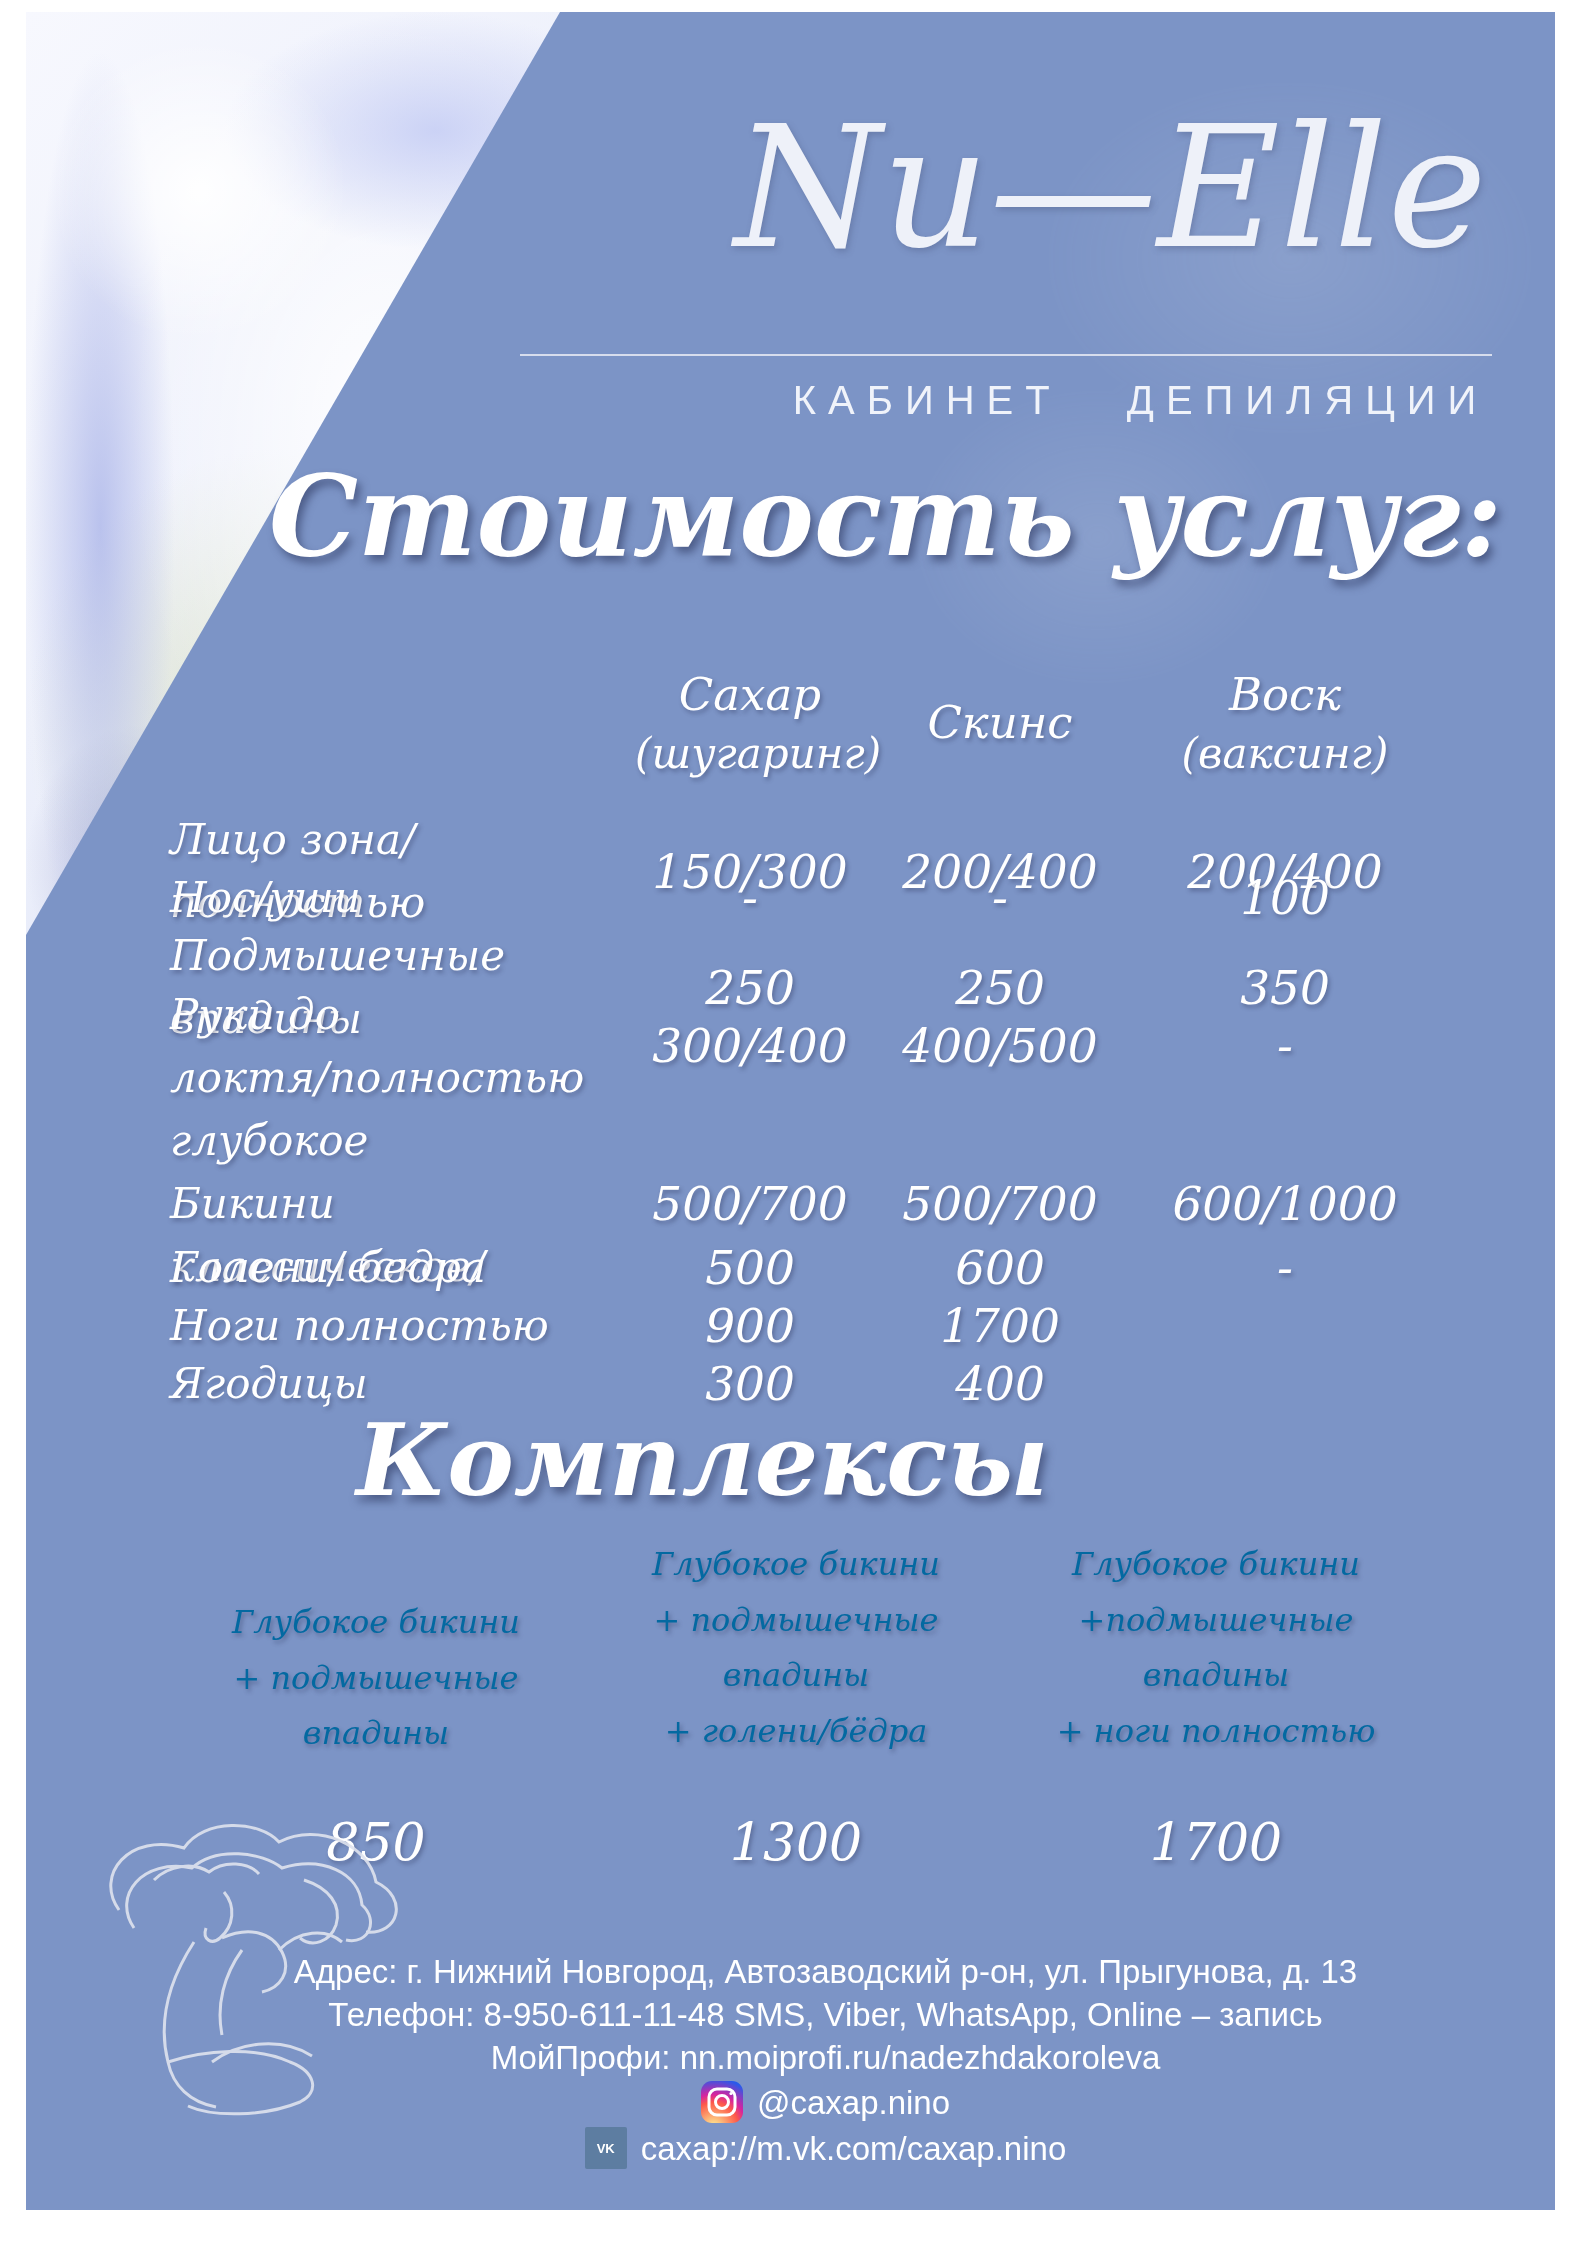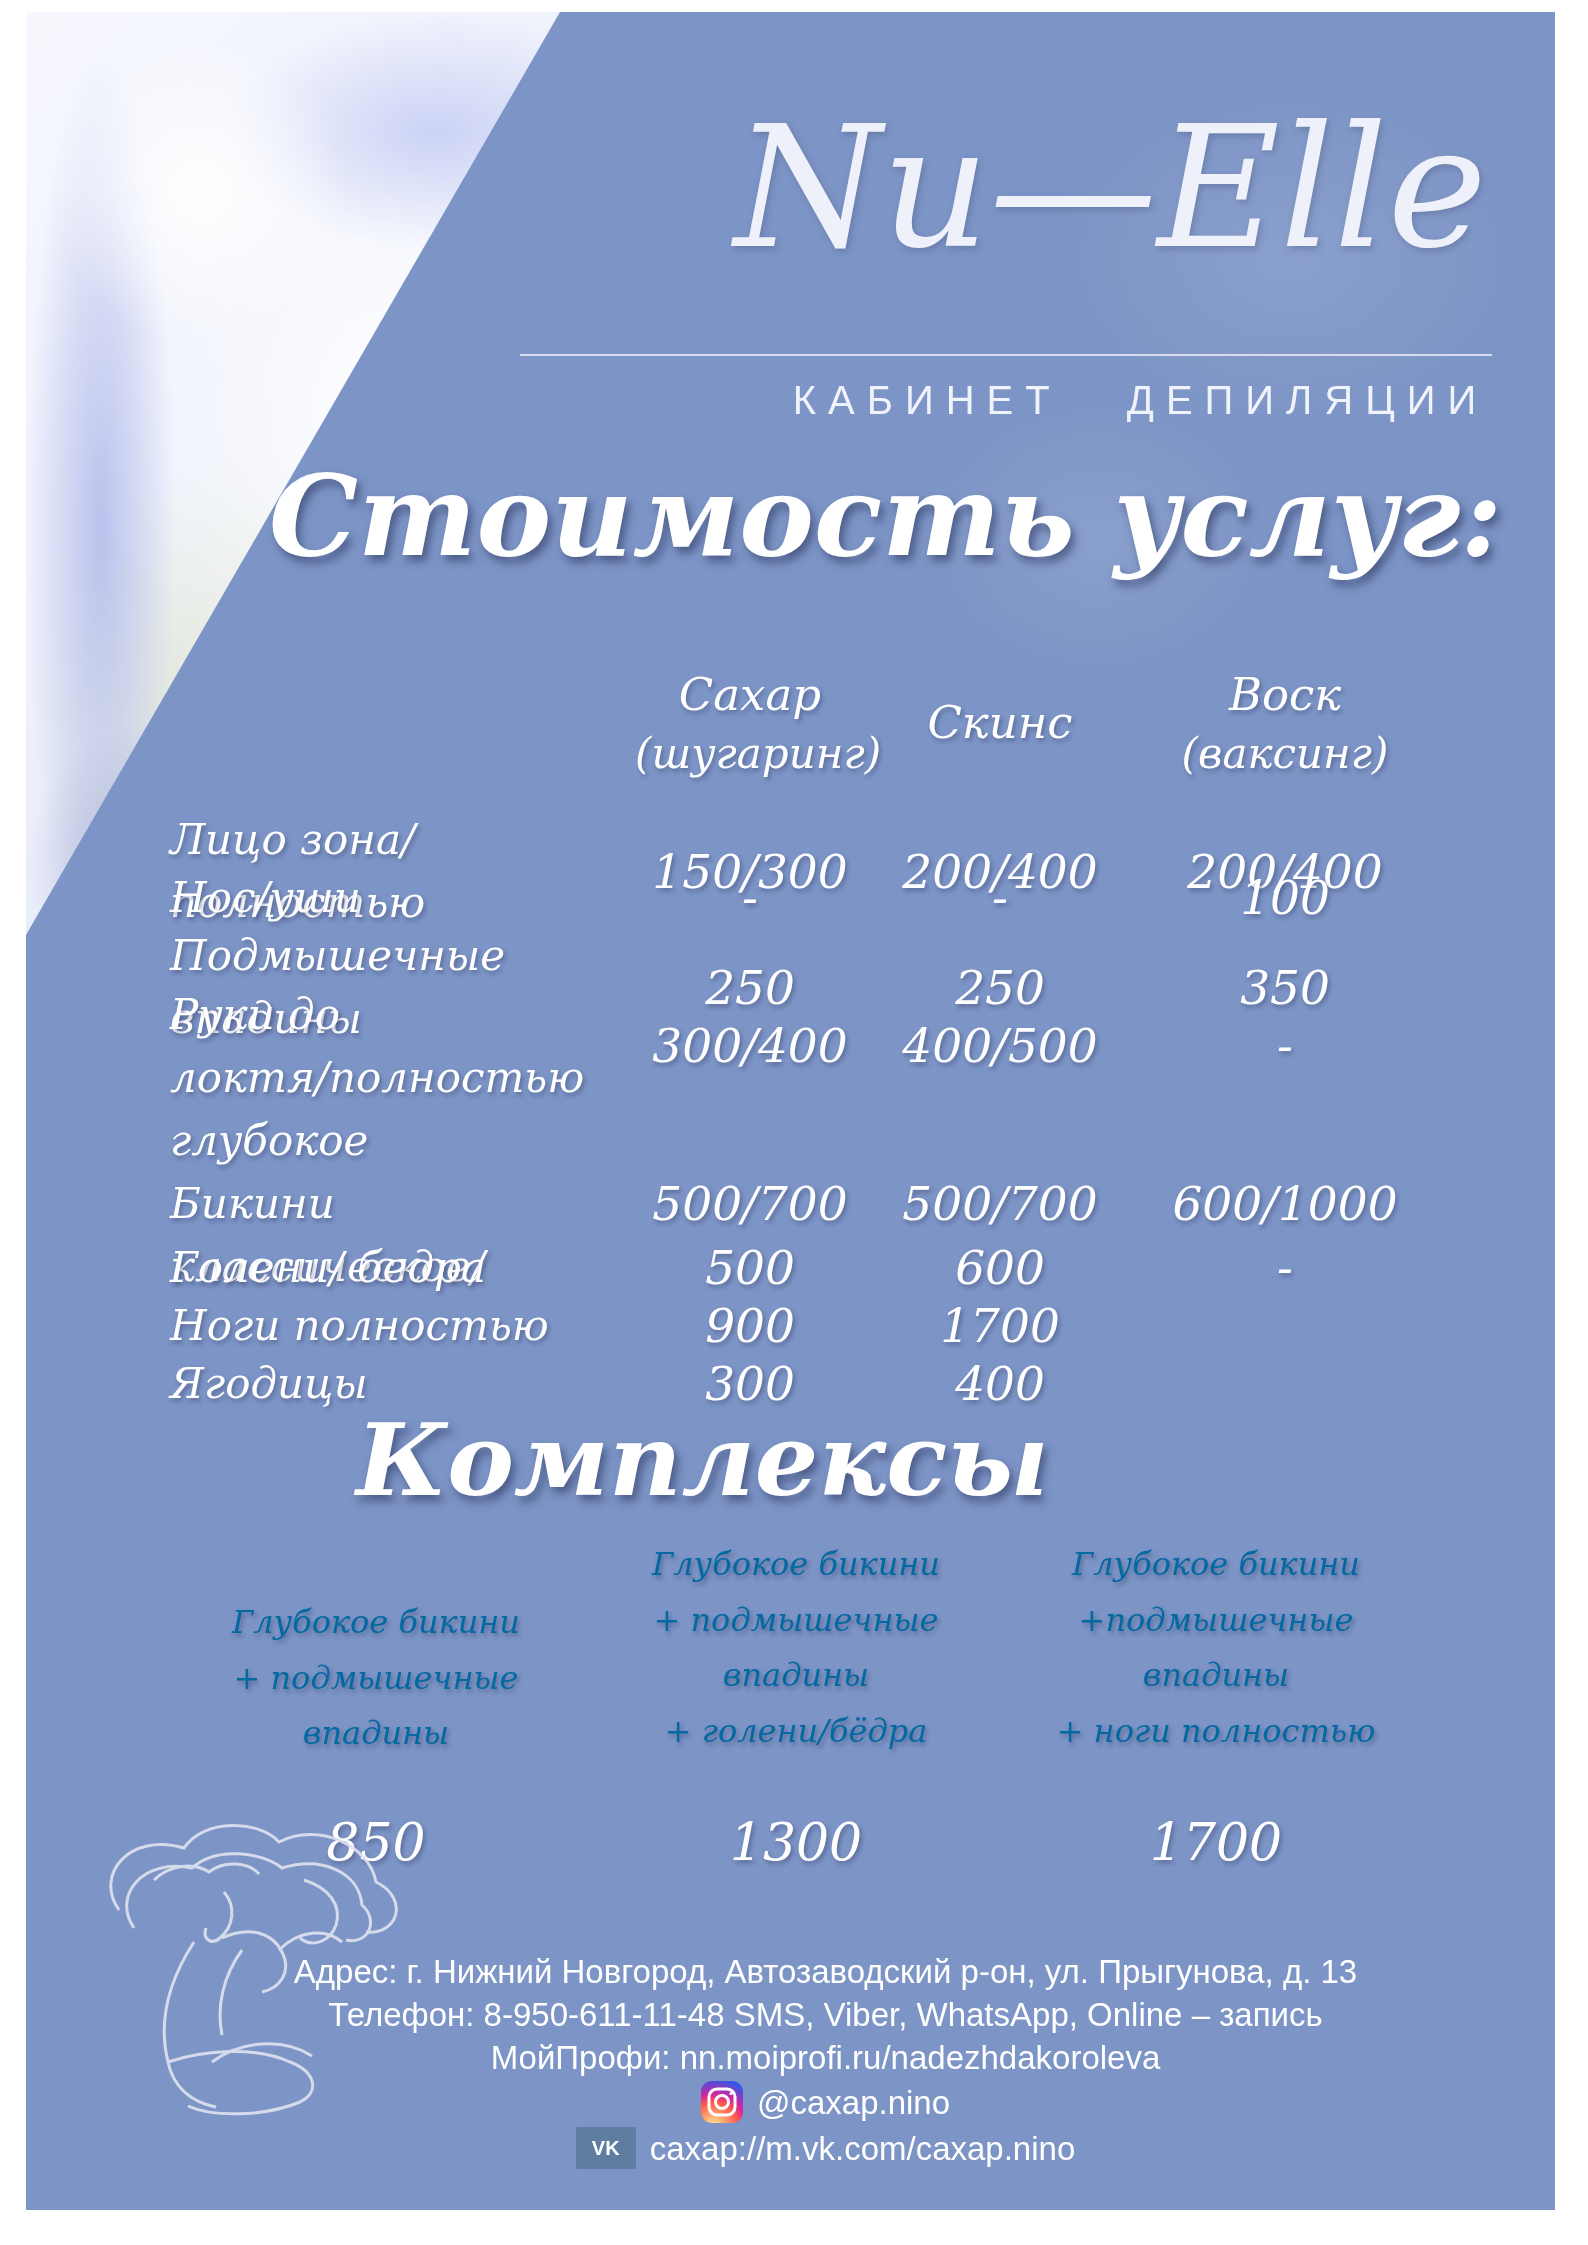--- a/index.html
+++ b/index.html
@@ -76,23 +76,23 @@
              color:#ffffff;text-shadow:2px 3px 4px rgba(50,60,100,.45);}
 
   
   .contacts{position:absolute;top:1938px;left:0;width:100%;text-align:center;
             transform:translateX(35px);
             font-family:"Liberation Sans", sans-serif;font-size:33px;line-height:43px;color:#ffffff;}
   .soc{display:flex;justify-content:center;align-items:center;gap:14px;height:46px;}
   .ig-badge{width:42px;height:42px;border-radius:11px;flex:0 0 auto;position:relative;
     background:radial-gradient(circle at 30% 110%, #fdf497 0%, #fd5949 45%, #d6249f 60%, #285AEB 90%);}
   .ig-badge svg{position:absolute;inset:0;}
-  .vk-badge{width:60px;height:42px;border-radius:2px;flex:0 0 auto;background:#5d7da1;
+  .vk-badge{width:42px;height:42px;border-radius:2px;flex:0 0 auto;background:#5d7da1;
     display:flex;align-items:center;justify-content:center;
-    font-family:"Liberation Sans", sans-serif;font-weight:bold;font-size:20px;color:#ffffff;}
+    font-family:"Liberation Sans", sans-serif;font-weight:bold;font-size:13px;color:#ffffff;}
 
   .woman{position:absolute;left:48px;top:1798px;width:340px;height:330px;}
 </style>
 </head>
 <body>
 
 <div class="page">
   <div class="canvas">
 
     <div class="flower"></div>

